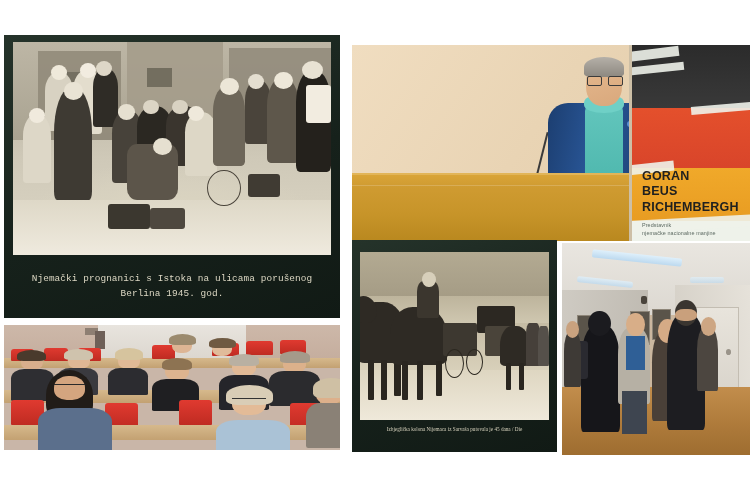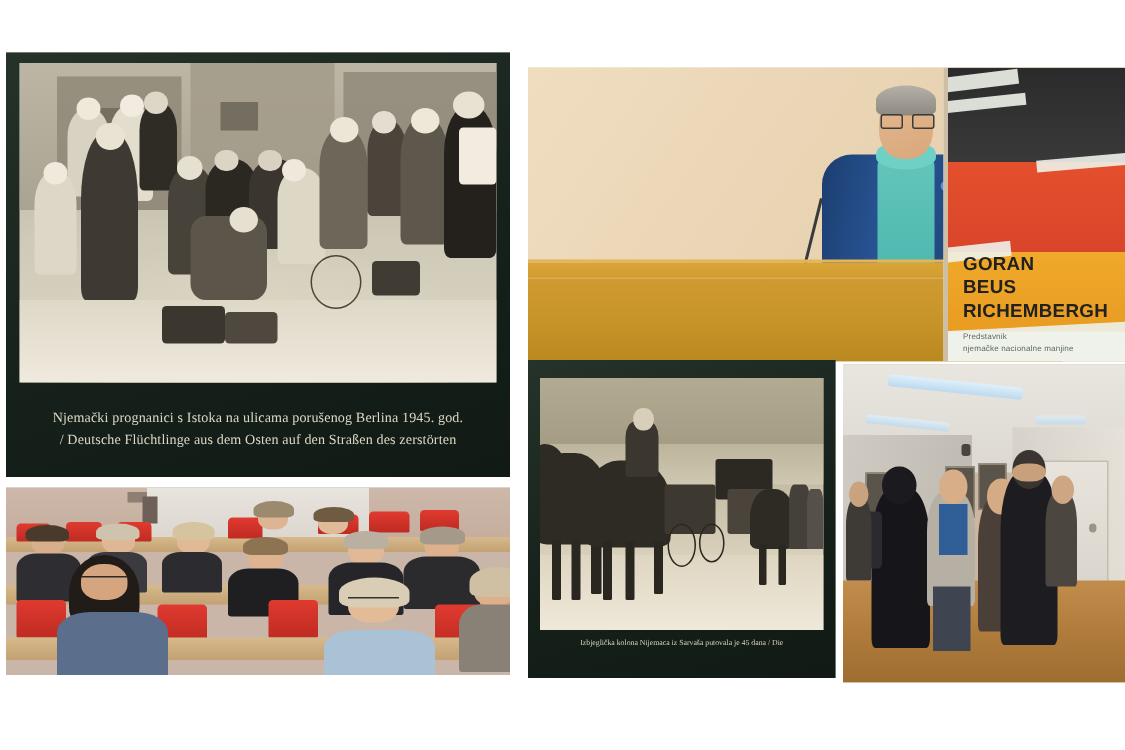--- a/index.html
+++ b/index.html
@@ -24,21 +24,21 @@
   .bp-sky{position:absolute;left:0;top:0;width:100%;height:46%;
     background:linear-gradient(180deg,#bdb6a5,#a9a391);}
   .bp-bldg{position:absolute;background:#9a9383;opacity:.85;}
   .bp-ground{position:absolute;left:0;bottom:0;width:100%;height:26%;
     background:linear-gradient(180deg,#ded8c7,#efeade);}
   .fig{position:absolute;border-radius:46% 46% 12% 12%/32% 32% 6% 6%;}
   .head{position:absolute;border-radius:50%;}
   .bag{position:absolute;border-radius:3px;}
   .caption-band{position:absolute;left:0;right:0;bottom:0;height:63px;
     display:flex;align-items:center;justify-content:center;padding:0 10px;box-sizing:border-box;}
-  .caption-txt{color:#ddd8c4;font-family:Liberation Serif, serif;font-size:9.4px;
+  .caption-txt{color:#ddd8c4;font-family:Liberation Mono, monospace;font-size:9.4px;
     line-height:1.5;text-align:center;letter-spacing:.1px;}
 
   
   #p-lecture-speaker{left:352px;top:45px;width:398px;height:196px;background:#e8d6b8;}
   .wall{position:absolute;left:0;top:0;width:100%;height:100%;
     background:linear-gradient(125deg,#f0ddc0 0%,#e9d4b4 45%,#e2caa8 100%);}
   .podium{position:absolute;left:-4px;bottom:0;width:300px;height:66px;
     background:linear-gradient(180deg,#d9a437 0%,#cf9b31 18%,#c79429 60%,#b9881f 100%);
     border-top:2px solid #e2b558;}
   .podium:after{content:"";position:absolute;left:0;top:10px;width:100%;height:1px;background:rgba(255,255,255,.18);}
@@ -170,21 +170,20 @@
 
       <div class="bag" style="left:30%;top:76%;width:13%;height:12%;background:#3b372f;"></div>
       <div class="bag" style="left:43%;top:78%;width:11%;height:10%;background:#4e483f;"></div>
       <div class="bag" style="left:74%;top:62%;width:10%;height:11%;background:#403b33;"></div>
       <div class="wheel" style="left:61%;top:60%;width:10%;height:16%;border-color:#4a443b;"></div>
     </div>
 
     <div class="caption-band">
       <div class="caption-txt">
         <div>Njemački prognanici s Istoka na ulicama porušenog Berlina 1945. god.</div>
-        <div>/ Deutsche Flüchtlinge aus dem Osten auf den Straßen des zerstörten</div>
       </div>
     </div>
   </div>
 
   <div class="panel" id="p-lecture-speaker">
     <div class="wall"></div>
 
     <div class="mic" style="left:184px;bottom:66px;height:44px;transform:rotate(14deg);"></div>
     <div class="mic" style="left:300px;bottom:66px;height:40px;transform:rotate(-12deg);"></div>
 

